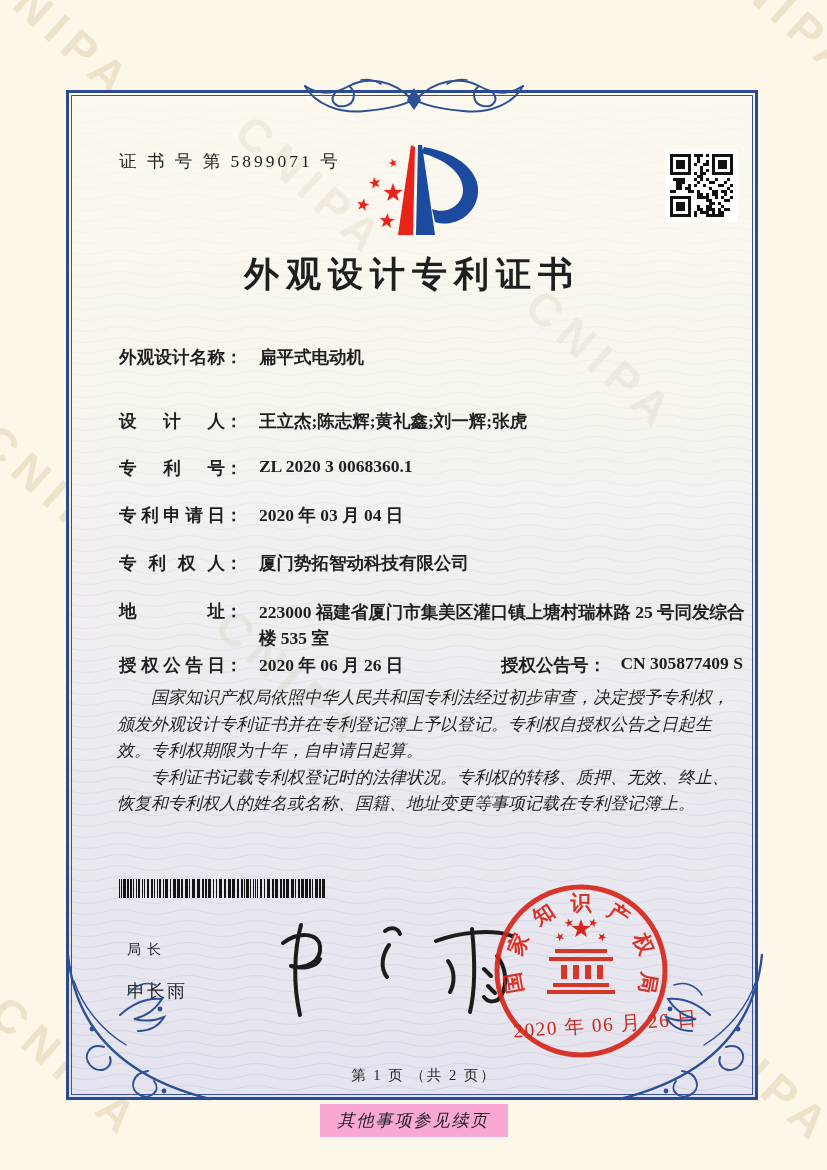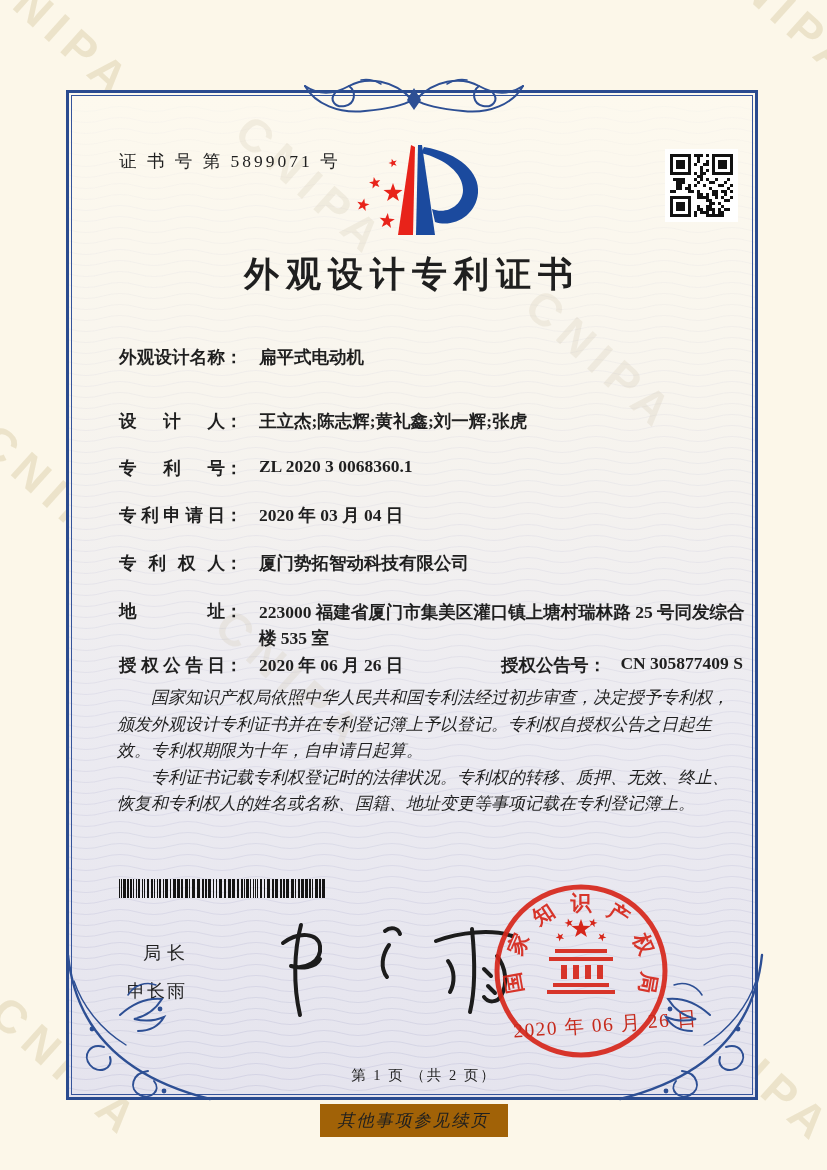--- a/index.html
+++ b/index.html
@@ -34,30 +34,30 @@
   .flabel{display:inline-block;width:106px;text-align:justify;text-align-last:justify;vertical-align:top;}
   .fcolon{vertical-align:top;}
   .fval{margin-left:12px;vertical-align:top;display:inline-block;}
   .fval.wrap{white-space:normal;width:492px;line-height:26px;}
   .grant2{position:absolute;left:362px;top:0;white-space:nowrap;margin-left:20px;}
   .grant2 .fval{margin-left:10px;}
   .paras{position:absolute;left:48px;top:592px;width:612px;font-size:17px;line-height:26.5px;
          font-style:italic;}
   .paras p{margin:0;text-indent:2em;}
   #barcode{position:absolute;left:50px;top:786px;line-height:0;}
-  .dir-label{position:absolute;left:58px;top:848px;font-size:18px;letter-spacing:6px;margin-left:16px;}
+  .dir-label{position:absolute;left:58px;top:848px;font-size:14px;letter-spacing:6px;}
   .dir-name{position:absolute;left:58px;top:886px;font-size:18px;letter-spacing:2px;}
   #sig{position:absolute;left:170px;top:816px;pointer-events:none;}
   #seal{position:absolute;left:414px;top:782px;pointer-events:none;}
   .seal-date{position:absolute;left:444px;top:918px;font-size:19.5px;color:#c62a1c;
              letter-spacing:1.5px;transform:rotate(-4deg);white-space:nowrap;}
   .page-info{position:absolute;left:0;top:973px;width:100%;text-align:center;
              font-size:14.5px;letter-spacing:2px;padding-left:12px;}
   .note{position:absolute;left:50%;top:1104px;transform:translateX(-50%);
-        background:#a16207;padding:5px 18px;font-size:17px;font-style:italic;
+        background:#f9a8d4;padding:5px 18px;font-size:17px;font-style:italic;
         letter-spacing:2px;white-space:nowrap;}
   .orn{position:absolute;pointer-events:none;}
   #orn-top{left:224px;top:-27px;}
   #fl-bl{left:-5px;top:858px;}
   #fl-br{left:547px;top:858px;}
 </style>
 </head>
 <body>
 
 <div class="wm" style="left:-34px;top:2px">CNIPA</div>

